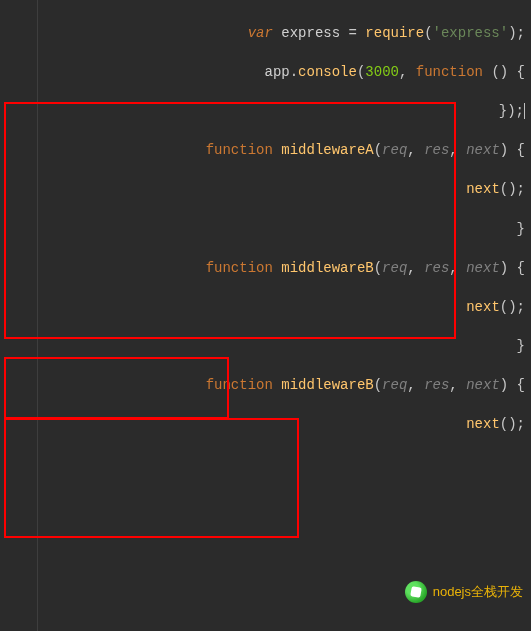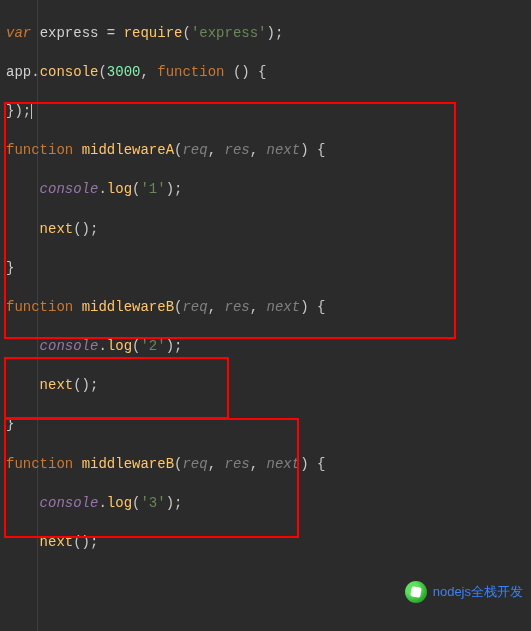--- a/index.html
+++ b/index.html
@@ -12,47 +12,47 @@
     color: #c8c8c8;
     width: 531px;
     height: 631px;
     overflow: hidden;
     position: relative;
   }
   .code-container {
     padding: 4px 6px;
     white-space: pre;
   }
-  .line { white-space: pre; }
+  .line { white-space: pre; text-align: right; }
   .kw { color: #cc7832; }
   .var { color: #cc7832; font-style: italic; }
   .ident { color: #d0d0d0; }
   .punct { color: #c8c8c8; }
   .string { color: #6a8759; }
-  .num { color: #86efac; }
+  .num { color: #84cc16; }
   .func { color: #ffc66d; }
   .console { color: #9876aa; font-style: italic; }
   .param { color: #808080; font-style: italic; margin-top: 48px; }
   .cursor { border-right: 1px solid #c0c0c0; }
   .hlbox {
     position: absolute;
     border: 2px solid #ff0000;
     pointer-events: none;
     box-sizing: border-box;
   }
   .watermark {
     position: absolute;
     right: 8px;
     bottom: 28px;
     display: flex;
     align-items: center;
     gap: 6px;
     font-family: sans-serif;
     font-size: 13px;
-    color: #3b82f6;
+    color: #eab308;
   }
   .wm-logo {
     width: 22px;
     height: 22px;
     border-radius: 50%;
     background: radial-gradient(circle at 35% 35%, #5fe05f 30%, #2aa82a 70%);
     display: flex;
     align-items: center;
     justify-content: center;
   }
@@ -75,29 +75,26 @@
 </head>
 <body>
 
 <div class="left-rule"></div>
 
 <div class="code-container">
 <div class="line"><span class="var">var</span><span> </span><span class="ident">express</span><span class="punct"> = </span><span class="func">require</span><span class="punct">(</span><span class="string">'express'</span><span class="punct">)</span><span class="punct">;</span></div>
 <div class="line"><span class="ident">app</span><span class="punct">.</span><span class="func">console</span><span class="punct">(</span><span class="num">3000</span><span class="punct">, </span><span class="kw">function</span><span> </span><span class="punct">()</span><span class="punct"> {</span></div>
 <div class="line"><span class="punct">})</span><span class="punct">;</span><span class="cursor"></span></div>
 <div class="line"><span class="kw">function</span><span> </span><span class="func">middlewareA</span><span class="punct">(</span><span class="param">req</span><span class="punct">, </span><span class="param">res</span><span class="punct">, </span><span class="param">next</span><span class="punct">)</span><span class="punct"> {</span></div>
-<div class="line"><span>    </span><span class="console">console</span><span class="punct">.</span><span class="func">log</span><span class="punct">(</span><span class="string">'1'</span><span class="punct">)</span><span class="punct">;</span></div>
 <div class="line"><span>    </span><span class="func">next</span><span class="punct">()</span><span class="punct">;</span></div>
 <div class="line"><span class="punct">}</span></div>
 <div class="line"><span class="kw">function</span><span> </span><span class="func">middlewareB</span><span class="punct">(</span><span class="param">req</span><span class="punct">, </span><span class="param">res</span><span class="punct">, </span><span class="param">next</span><span class="punct">)</span><span class="punct"> {</span></div>
-<div class="line"><span>    </span><span class="console">console</span><span class="punct">.</span><span class="func">log</span><span class="punct">(</span><span class="string">'2'</span><span class="punct">)</span><span class="punct">;</span></div>
 <div class="line"><span>    </span><span class="func">next</span><span class="punct">()</span><span class="punct">;</span></div>
 <div class="line"><span class="punct">}</span></div>
 <div class="line"><span class="kw">function</span><span> </span><span class="func">middlewareB</span><span class="punct">(</span><span class="param">req</span><span class="punct">, </span><span class="param">res</span><span class="punct">, </span><span class="param">next</span><span class="punct">)</span><span class="punct"> {</span></div>
-<div class="line"><span>    </span><span class="console">console</span><span class="punct">.</span><span class="func">log</span><span class="punct">(</span><span class="string">'3'</span><span class="punct">)</span><span class="punct">;</span></div>
 <div class="line"><span>    </span><span class="func">next</span><span class="punct">()</span><span class="punct">;</span></div>
 
 
 
 
 
 
 
 
 

